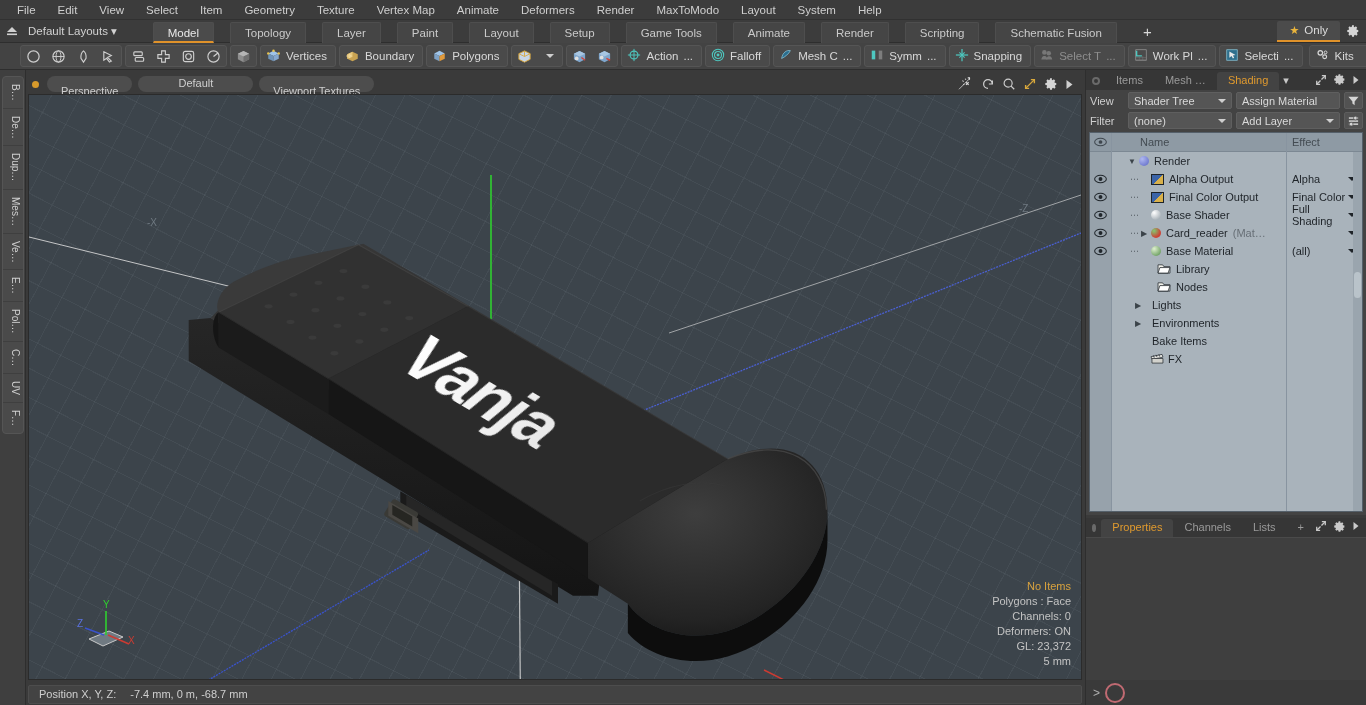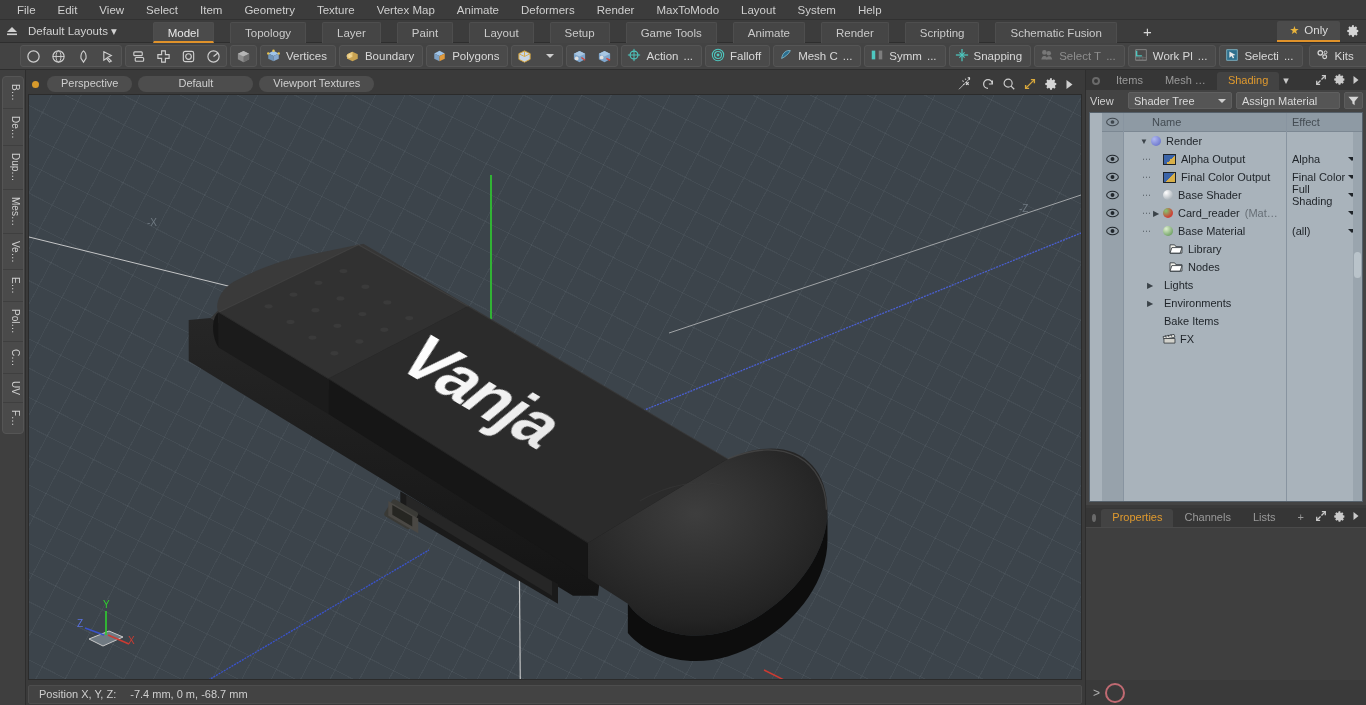--- a/index.html
+++ b/index.html
@@ -91,21 +91,21 @@
   }
   .vtab:last-child { border-bottom:none; }
 
   
   .vpcol { flex:1 1 auto; display:flex; flex-direction:column; min-width:0; padding: 4px 3px 0 2px; }
   .vphead {
     height: 20px; display:flex; align-items:center; gap:6px; flex:0 0 20px; padding-left:4px;
   }
   .vpdot { width:7px; height:7px; border-radius:50%; background:#d79a2b; margin-right:2px; }
   .vpbtn {
-    height:16px; line-height:15px; padding: 0 14px; font-size:11px; color:#cfcfcf;
+    height:16px; line-height:15px; padding: 8px 14px; font-size:11px; color:#cfcfcf;
     background:#4d4d4d; border-radius:8px; white-space:nowrap; cursor:default;
   }
   .vphead-right { margin-left:auto; display:flex; align-items:center; gap:7px; padding-right:8px; }
   .vphead-right .ic { display:flex; align-items:center; justify-content:center; }
 
   .viewport {
     flex:1 1 auto; position:relative; overflow:hidden;
     background: #3c444b;
     border:1px solid #2b2b2b;
   }
@@ -157,21 +157,21 @@
   .plab { width:34px; font-size:11px; color:#cfcfcf; }
   .pselect {
     flex:1; height:17px; background:#555; border:1px solid #5f5f5f; border-radius:2px;
     display:flex; align-items:center; padding: 0 5px; font-size:11px; color:#dadada;
     white-space:nowrap; overflow:hidden;
   }
   .pselect .cr { margin-left:auto; }
   .psqbtn { width:19px;height:17px;background:#525252;border:1px solid #5d5d5d;border-radius:2px;display:flex;align-items:center;justify-content:center;}
 
   .treewrap { flex:1 1 auto; display:flex; flex-direction:column; min-height:0; background:#434343; padding:2px 3px 3px 3px; }
-  .tree { flex:1 1 auto; background:#a9b3bb; border:1px solid #55606a; display:flex; min-height:0; position:relative; overflow:hidden;padding-left:12px;}
+  .tree { flex:1 1 auto; background:#a9b3bb; border:1px solid #55606a; display:flex; min-height:0; position:relative; overflow:hidden;}
   .eyecol { width:22px; background:#97a2ab; border-right:1px solid #8894a0; flex:0 0 22px;}
   .namecol { flex:1 1 auto; min-width:0; }
   .effcol { width:76px; flex:0 0 76px; border-left:1px solid #8894a0; }
   .thead { height:19px; background:#8e9aa4; border-bottom:1px solid #7c8893; display:flex; align-items:center; font-size:11px; color:#434b52;}
   .thead.nm { padding-left:28px; }
   .thead.ef { padding-left:5px; }
   .thead.ey { justify-content:center; }
   .trow { height:18px; display:flex; align-items:center; font-size:11px; color:#1e2328; }
   .eyerow { height:18px; display:flex; align-items:center; justify-content:center; }
   .tindent { display:inline-block; }
@@ -637,20 +637,28 @@
             <path d="M14 42 L34 34 L48 40 L28 49 Z" fill="#707a82" stroke="#c8c8c8" stroke-width="1"></path>
             <line x1="31" y1="38" x2="31" y2="14" stroke="#2fd02f" stroke-width="1.6"></line>
             <line x1="33" y1="38" x2="54" y2="47" stroke="#cc3b32" stroke-width="1.6"></line>
             <line x1="29" y1="38" x2="10" y2="31" stroke="#3a53cc" stroke-width="1.6"></line>
             <text x="28" y="11" font-family="'Liberation Sans',sans-serif" font-size="10" fill="#2fd02f">Y</text>
             <text x="53" y="47" font-family="'Liberation Sans',sans-serif" font-size="10" fill="#cc3b32">X</text>
             <text x="2" y="30" font-family="'Liberation Sans',sans-serif" font-size="10" fill="#5a72e0">Z</text>
           </svg>
         </div>
 
+        <div class="vp-info">
+          <div class="hdr">No Items</div>
+          <div>Polygons : Face</div>
+          <div>Channels: 0</div>
+          <div>Deformers: ON</div>
+          <div>GL: 23,372</div>
+          <div>5 mm</div>
+        </div>
       </div>
 
       <div class="statusbar">
         <div class="statusfield">
           <span>Position X, Y, Z:</span>
           <span>-7.4 mm, 0 m, -68.7 mm</span>
         </div>
       </div>
     </div>
 
@@ -688,20 +696,40 @@
         <div class="pselect">
           <span>Assign Material</span>
         </div>
         <div class="psqbtn">
             <svg width="13" height="12" viewBox="0 0 14 13">
               <path d="M1.5 2 h11 L8.2 7 v4 L5.8 9.3 V7 Z" fill="#d6d6d6"></path>
             </svg>
           </div>
       </div>
 
+      <div class="prow">
+        <div class="plab">Filter</div>
+        <div class="pselect" style="max-width:110px">
+          <span>(none)</span>
+          <span class="cr caret-dn"></span>
+        </div>
+        <div class="pselect">
+          <span>Add Layer</span>
+          <span class="cr caret-dn"></span>
+        </div>
+        <div class="psqbtn">
+            <svg width="13" height="12" viewBox="0 0 14 13">
+              <rect x="2" y="2.5" width="10" height="1.6" fill="#d6d6d6"></rect>
+              <rect x="2" y="5.8" width="10" height="1.6" fill="#d6d6d6"></rect>
+              <rect x="2" y="9.1" width="10" height="1.6" fill="#d6d6d6"></rect>
+              <circle cx="9" cy="3.3" r="2" fill="#d6d6d6" stroke="#555" stroke-width="0.8"></circle>
+              <circle cx="4.5" cy="9.9" r="2" fill="#d6d6d6" stroke="#555" stroke-width="0.8"></circle>
+            </svg>
+          </div>
+      </div>
 
       <div class="treewrap">
         <div class="tree">
 
           <div class="eyecol">
             <div class="thead ey">
               <svg width="13" height="10" viewBox="0 0 14 10">
                   <ellipse cx="7" cy="5" rx="6.3" ry="4" fill="none" stroke="#3f474e" stroke-width="1.1"></ellipse>
                   <circle cx="7" cy="5" r="2" fill="#3f474e"></circle>
                 </svg>

